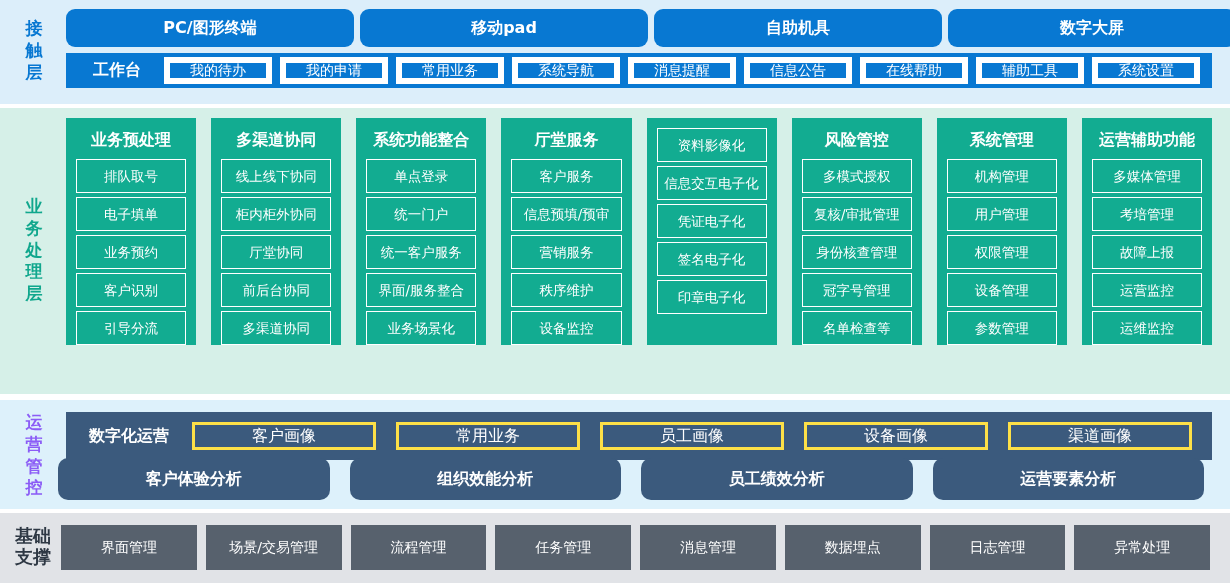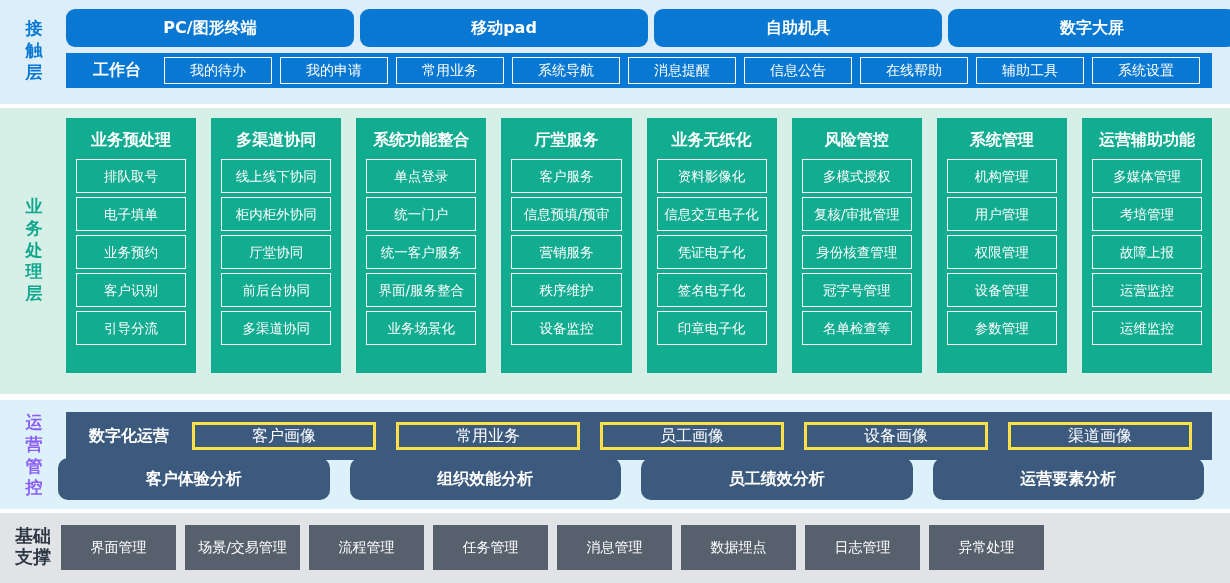--- a/index.html
+++ b/index.html
@@ -29,28 +29,28 @@
     flex:1; height:38px; background:#0878d2; border-radius:9px;
     color:#fff; font-weight:bold; font-size:16px;
     display:flex; align-items:center; justify-content:center;
   }
   .workbench {
     position:absolute; left:66px; top:53px; width:1146px; height:35px;
     background:#0878d2; display:flex; align-items:center; padding:0 8px;
   }
   .workbench-title { flex:0 0 86px; text-align:center; color:#fff; font-weight:bold; font-size:16px; }
   .workbench-item {
-    flex:1; height:27px; border:1px solid #ffffff; margin:0 4px;
+    flex:1; height:27px; border:6px solid #ffffff; margin:0 4px;
     color:#fff; font-size:14px; display:flex; align-items:center; justify-content:center;
     white-space:nowrap;
   }
 
   
   .biz-columns { position:absolute; left:66px; top:118px; width:1146px; display:flex; gap:15px; }
-  .biz-col { flex:1; background:#12ac91; padding:6px 10px 28px; }
+  .biz-col { flex:1; background:#12ac91; padding:6px 10px 0; }
   .biz-col-title {
     color:#fff; font-weight:bold; font-size:16px; text-align:center;
     height:31px; line-height:31px; white-space:nowrap;
   }
   .biz-item {
     height:34px; border:1px solid #fff; margin-top:4px;
     color:#fff; font-size:13.5px; line-height:1.1; text-align:center;
     display:flex; align-items:center; justify-content:center; padding:0 2px;
   }
 
@@ -65,21 +65,21 @@
     color:#fff; font-size:16px; display:flex; align-items:center; justify-content:center;
   }
   .ops-analysis { position:absolute; left:58px; top:458px; width:1146px; display:flex; gap:20px; }
   .ops-analysis-bar {
     flex:1; height:42px; background:#3b5a7d; border-radius:10px;
     color:#fff; font-weight:bold; font-size:16px;
     display:flex; align-items:center; justify-content:center;
   }
 
   
-  .fnd-items { position:absolute; left:61px; top:525px; width:983px; display:flex; gap:9px; }
+  .fnd-items { position:absolute; left:61px; top:525px; width:1149px; display:flex; gap:9px; }
   .fnd-item {
     flex:1; height:45px; background:#57616d; color:#fff; font-size:14px;
     display:flex; align-items:center; justify-content:center; white-space:nowrap;
   }
 </style>
 </head>
 <body>
 
 <div class="band" id="band-contact"></div>
 <div class="band" id="band-business"></div>
@@ -138,21 +138,20 @@
   </div>
   <div class="biz-col">
     <div class="biz-col-title">厅堂服务</div>
     <div class="biz-item">客户服务</div>
     <div class="biz-item">信息预填/预审</div>
     <div class="biz-item">营销服务</div>
     <div class="biz-item">秩序维护</div>
     <div class="biz-item">设备监控</div>
   </div>
   <div class="biz-col">
-    <div class="biz-col-title">业务无纸化</div>
     <div class="biz-item">资料影像化</div>
     <div class="biz-item">信息交互电子化</div>
     <div class="biz-item">凭证电子化</div>
     <div class="biz-item">签名电子化</div>
     <div class="biz-item">印章电子化</div>
   </div>
   <div class="biz-col">
     <div class="biz-col-title">风险管控</div>
     <div class="biz-item">多模式授权</div>
     <div class="biz-item">复核/审批管理</div>

